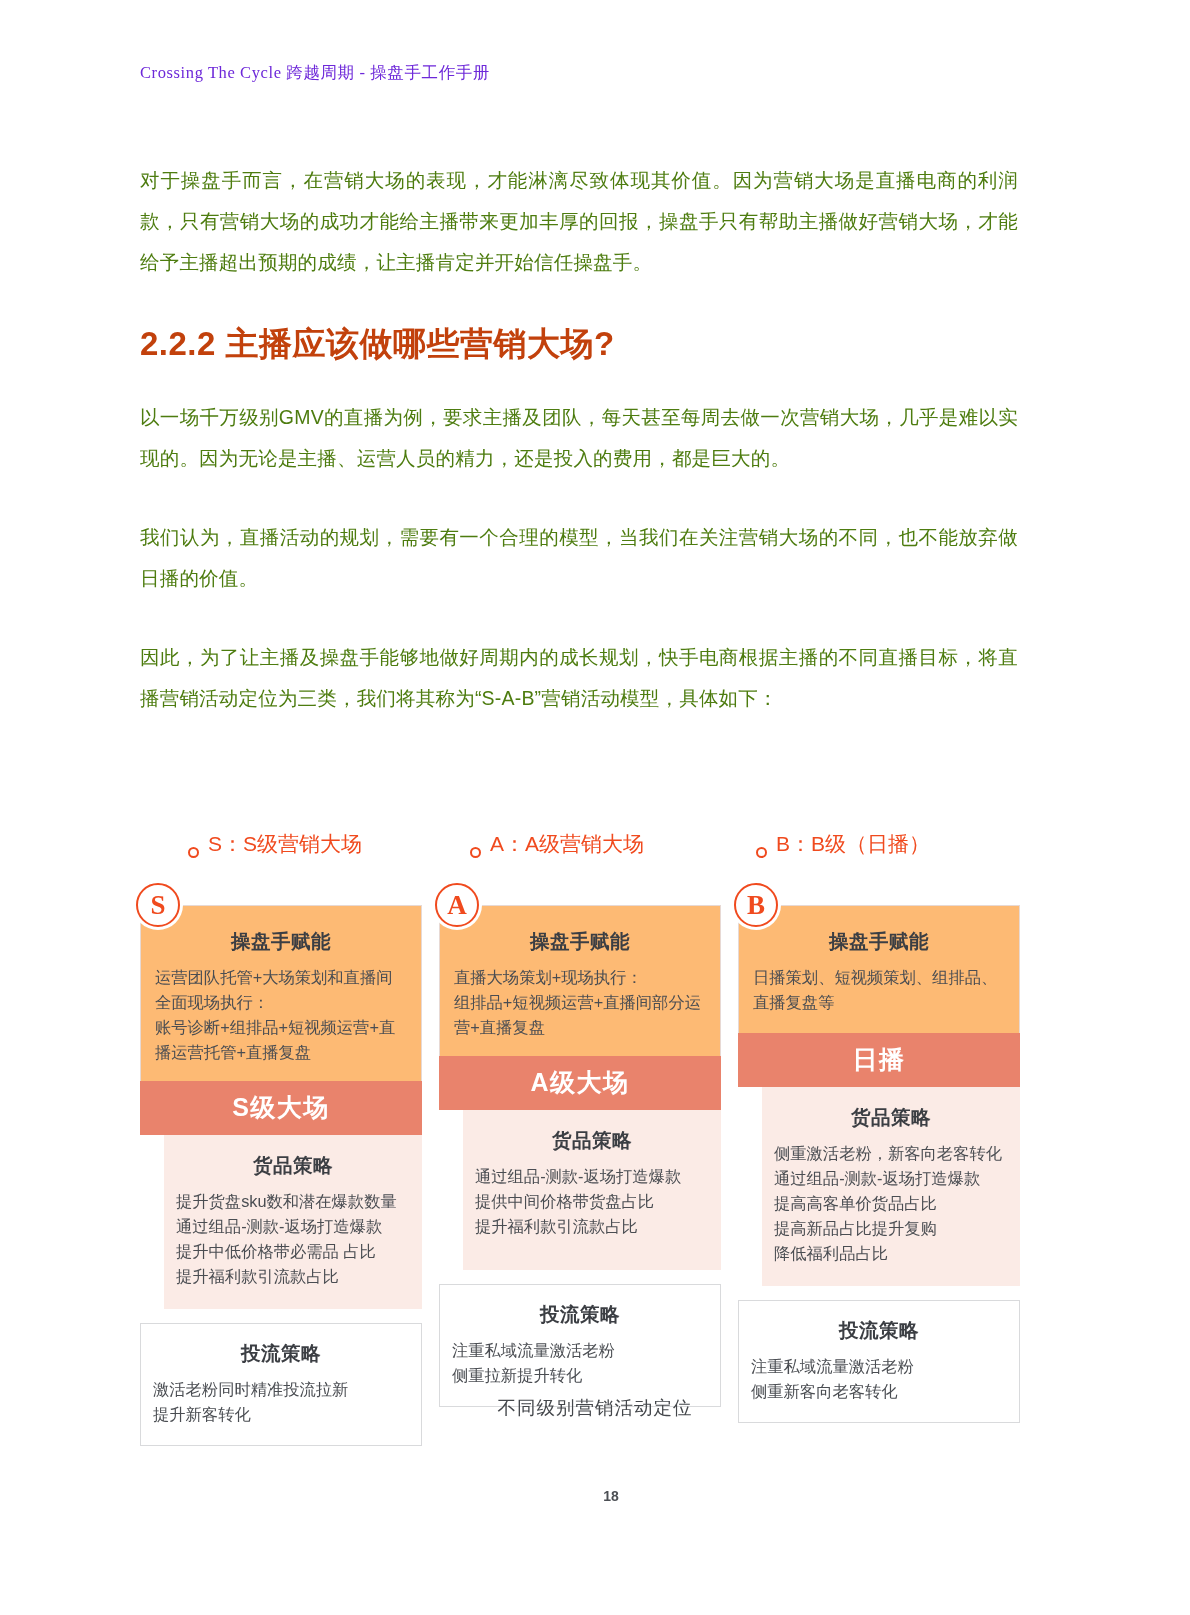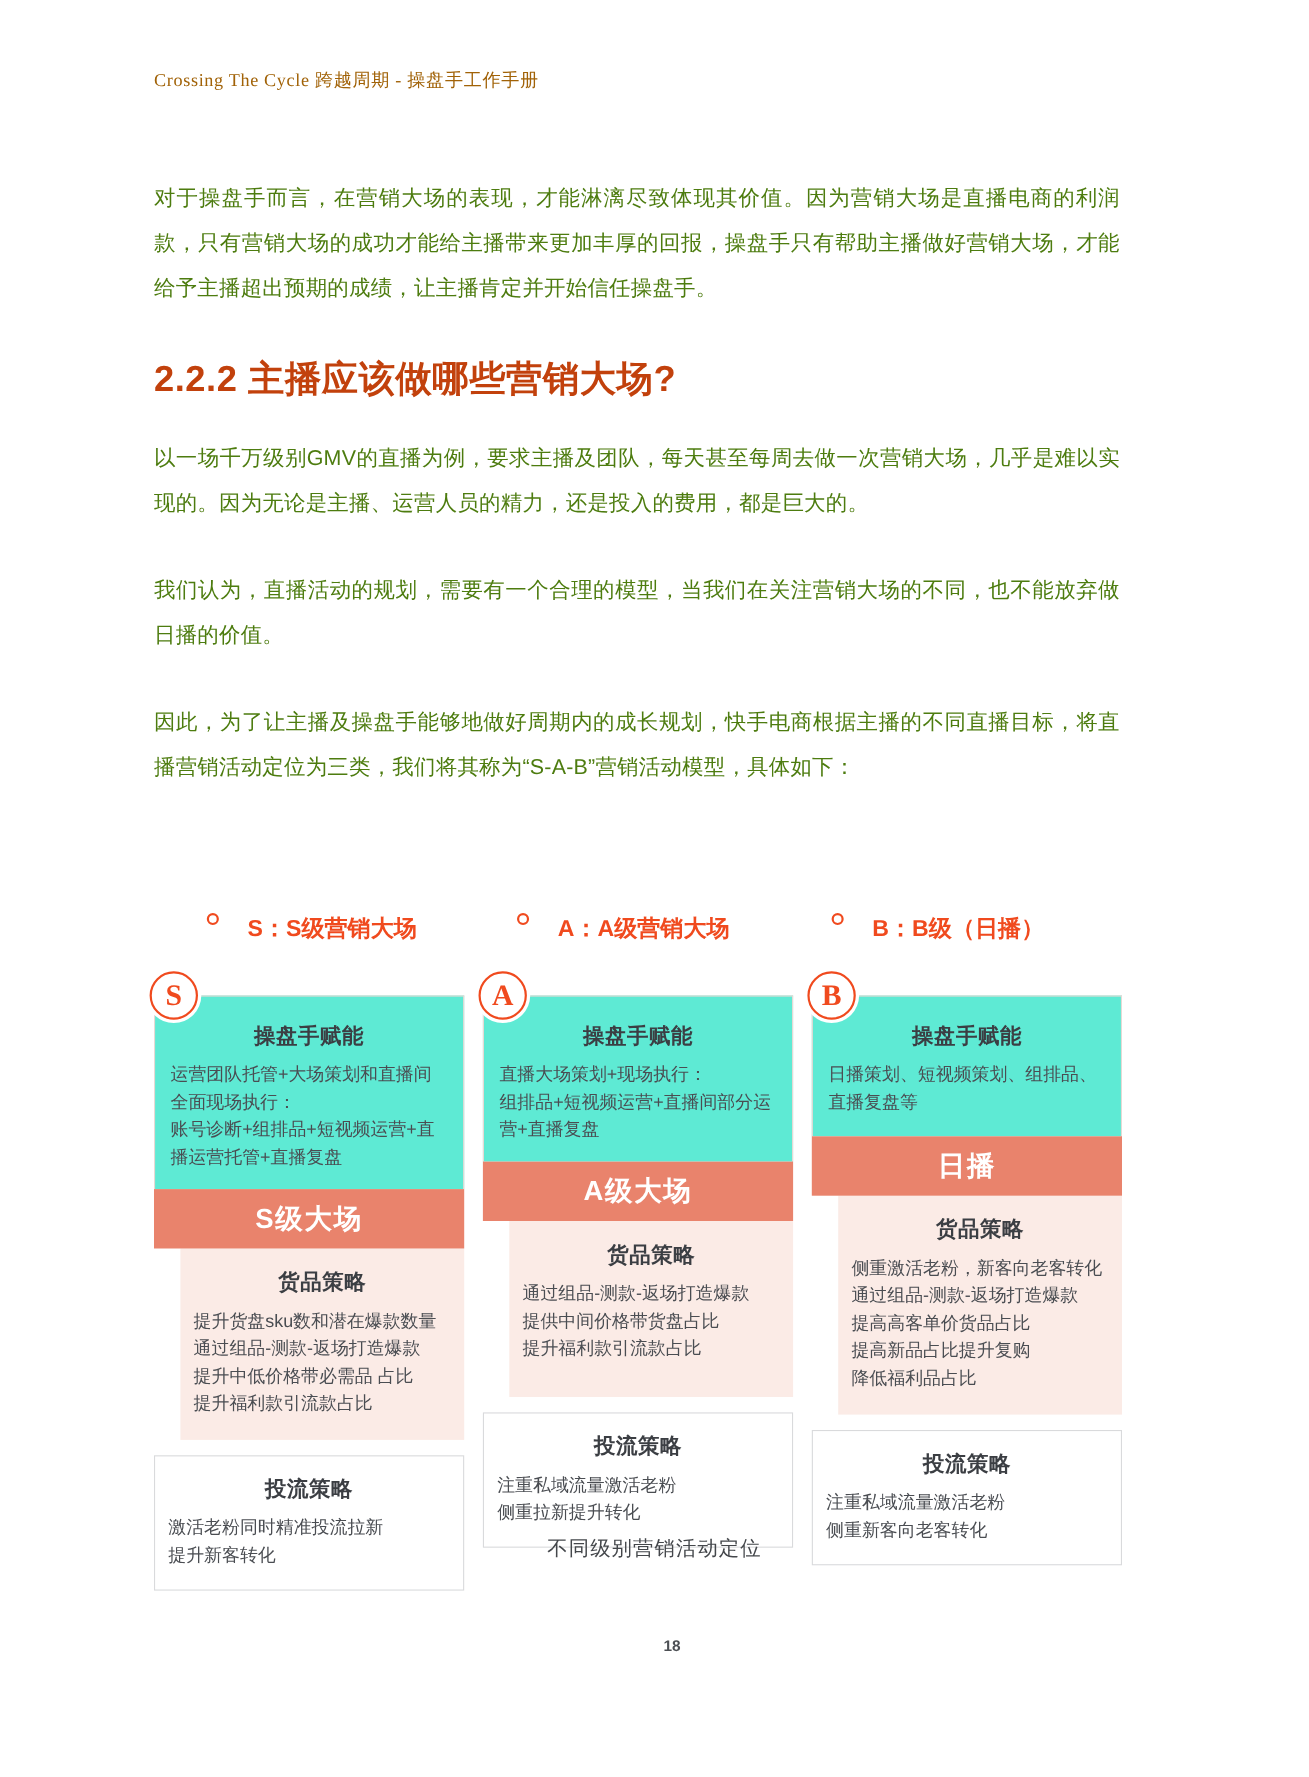--- a/index.html
+++ b/index.html
@@ -23,21 +23,21 @@
     box-sizing: border-box;
   }
 
   
   .running-head {
     position: absolute;
     left: 140px;
     top: 62px;
     font-size: 16.5px;
     letter-spacing: 0.6px;
-    color: #a16207;
+    color: #6d28d9;
     font-family: "Liberation Serif", "DejaVu Serif", serif;
     white-space: nowrap;
   }
 
   
   .content {
     position: absolute;
     left: 140px;
     top: 160px;
     width: 878px;
@@ -66,24 +66,24 @@
   .legend-row {
     position: absolute;
     left: 140px;
     top: 822px;
     width: 878px;
     height: 44px;
   }
   .legend-item {
     position: absolute;
     display: flex;
-    align-items: flex-start;
-    gap: 26px;
+    align-items: flex-end;
+    gap: 9px;
     color: #F04A1E;
-    font-weight: bold;
+    font-weight: normal;
     font-size: 21px;
     white-space: nowrap;
   }
   .legend-item.l1 { left: 48px; top: 8px; }
   .legend-item.l2 { left: 330px; top: 8px; }
   .legend-item.l3 { left: 616px; top: 8px; }
   .legend-bullet {
     width: 11px;
     height: 11px;
     border: 2px solid #F04A1E;
@@ -124,21 +124,21 @@
     justify-content: center;
     box-sizing: border-box;
     z-index: 3;
     box-shadow: 0 0 0 3px #ffffff;
     font-family: "Liberation Serif", "DejaVu Serif", serif;
   }
 
   .box-enable {
     border: 1px solid #e7d9d4;
     border-bottom: none;
-    background: #5eead4;
+    background: #fdba74;
     padding: 22px 14px 16px 14px;
     box-sizing: border-box;
     min-height: 128px;
     position: relative;
     z-index: 1;
   }
   .box-title {
     text-align: center;
     font-size: 19.5px;
     font-weight: bold;

